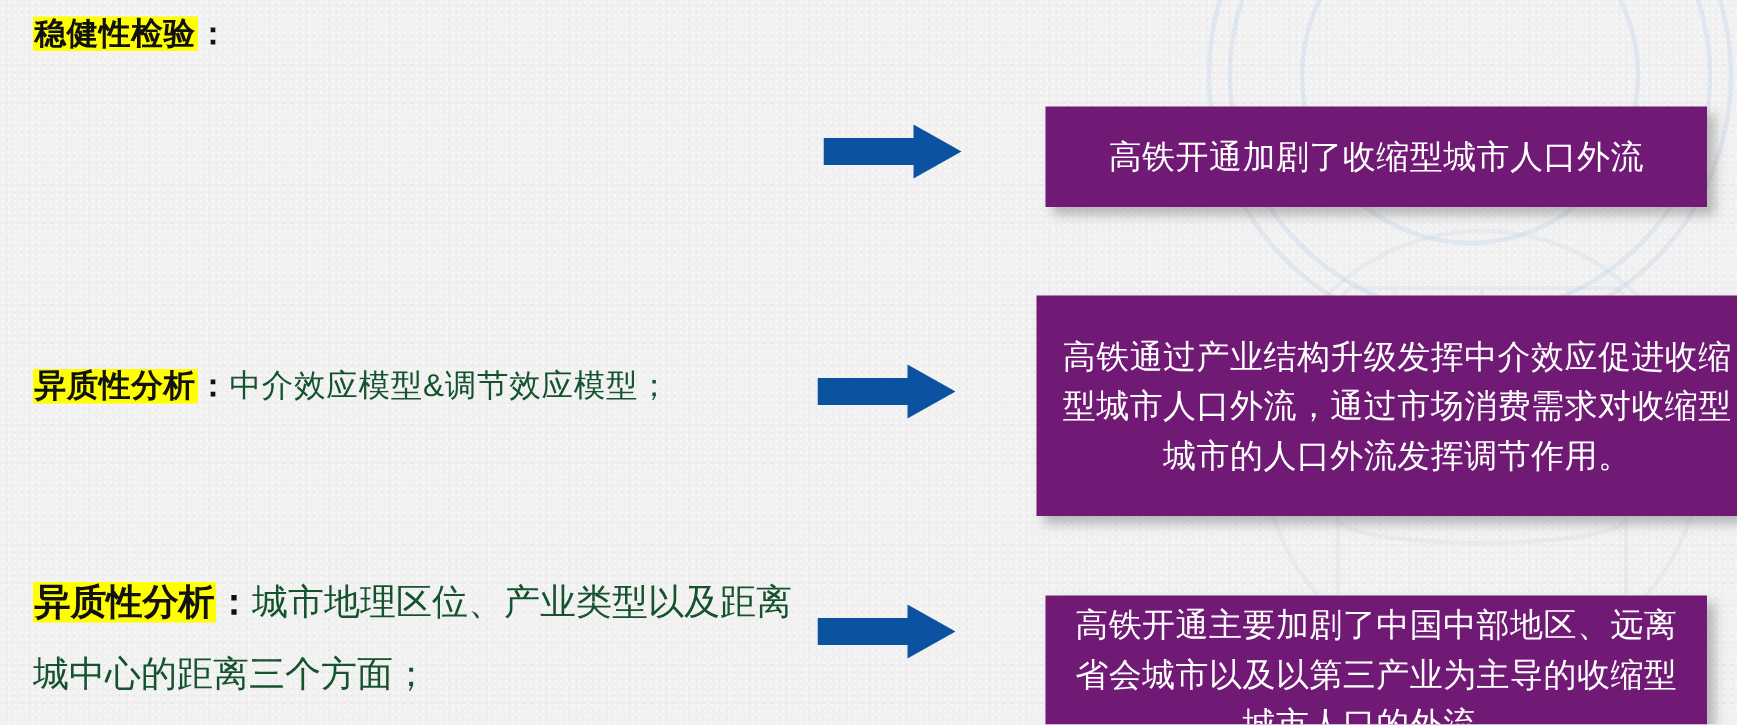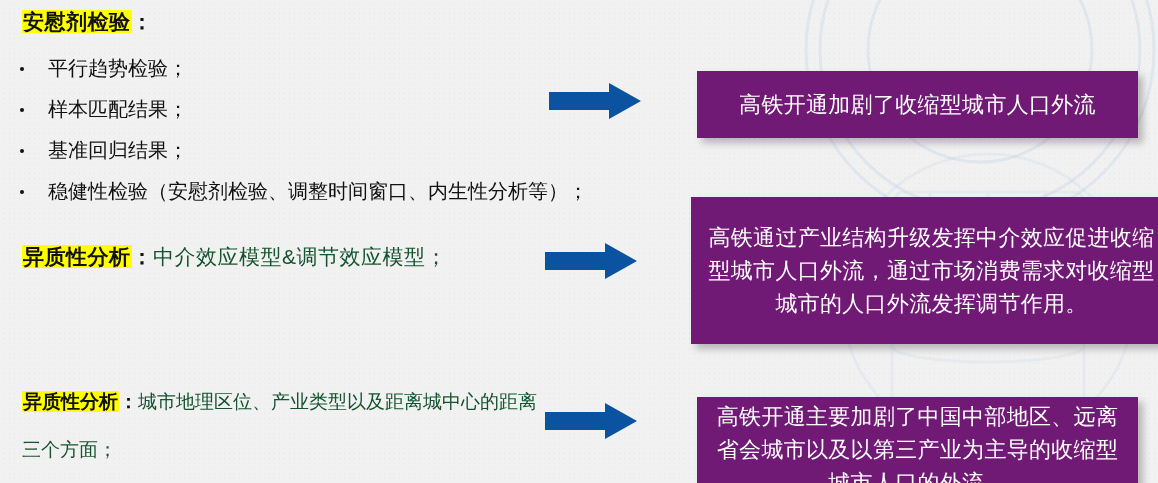--- a/index.html
+++ b/index.html
@@ -118,21 +118,21 @@
     background: #111111;
   }
 
   #mechanism-heading { left: 22px; top: 243px; }
 
   #heterogeneity-block {
     position: absolute;
     left: 22px;
     top: 378px;
     width: 520px;
-    font-size: 19px;
+    font-size: 24px;
     line-height: 48px;
     color: #111111;
   }
 
   
   .arrow {
     position: absolute;
     width: 92px;
     height: 36px;
   }
@@ -202,41 +202,23 @@
         <circle cx="104" cy="122" r="5"></circle>
         <circle cx="150" cy="122" r="5"></circle>
         <circle cx="196" cy="122" r="5"></circle>
       </g>
     </svg>
   </div>
 
   <div id="left-col">
 
     <div class="hl-heading" id="empirical-heading">
-      <span class="hl-mark">安慰剂检验</span><span class="hl-rest">：</span>
+      <span class="hl-mark">稳健性检验</span><span class="hl-rest">：</span>
     </div>
 
-    <ul id="bullet-list">
-      <li>
-        <span class="bullet-dot"></span>
-        <span>平行趋势检验；</span>
-      </li>
-      <li>
-        <span class="bullet-dot"></span>
-        <span>样本匹配结果；</span>
-      </li>
-      <li>
-        <span class="bullet-dot"></span>
-        <span>基准回归结果；</span>
-      </li>
-      <li>
-        <span class="bullet-dot"></span>
-        <span>稳健性检验（安慰剂检验、调整时间窗口、内生性分析等）；</span>
-      </li>
-    </ul>
 
     <div class="hl-heading" id="mechanism-heading">
       <span class="hl-mark">异质性分析</span><span class="hl-rest">：</span><span class="hl-tail">中介效应模型&amp;调节效应模型；</span>
     </div>
 
     <div id="heterogeneity-block">
       <span class="hl-mark">异质性分析</span><span class="hl-rest">：</span><span class="hl-tail">城市地理区位、产业类型以及距离城中心的距离三个方面；</span>
     </div>
   </div>
 

